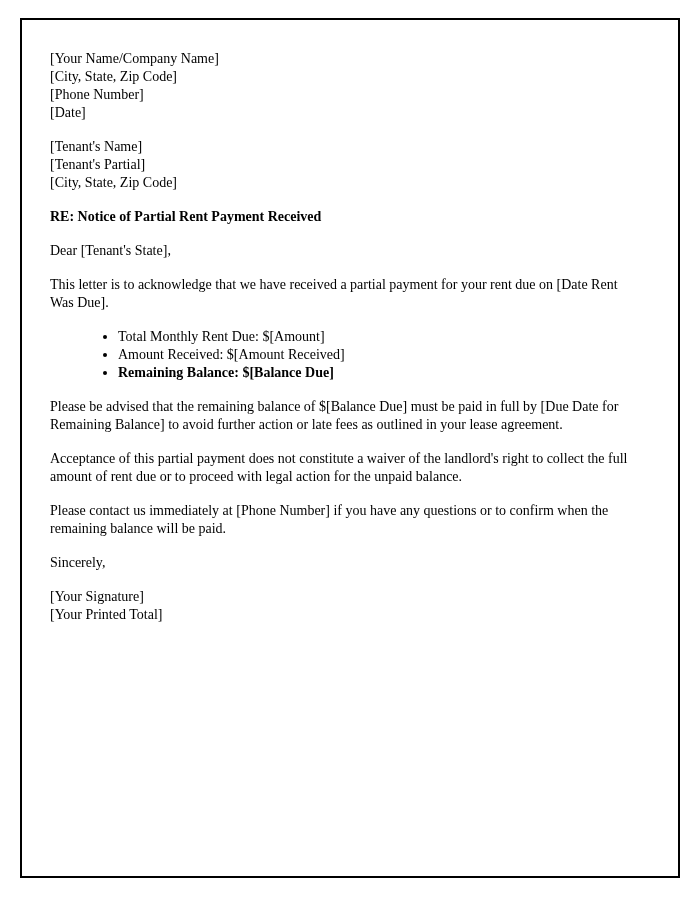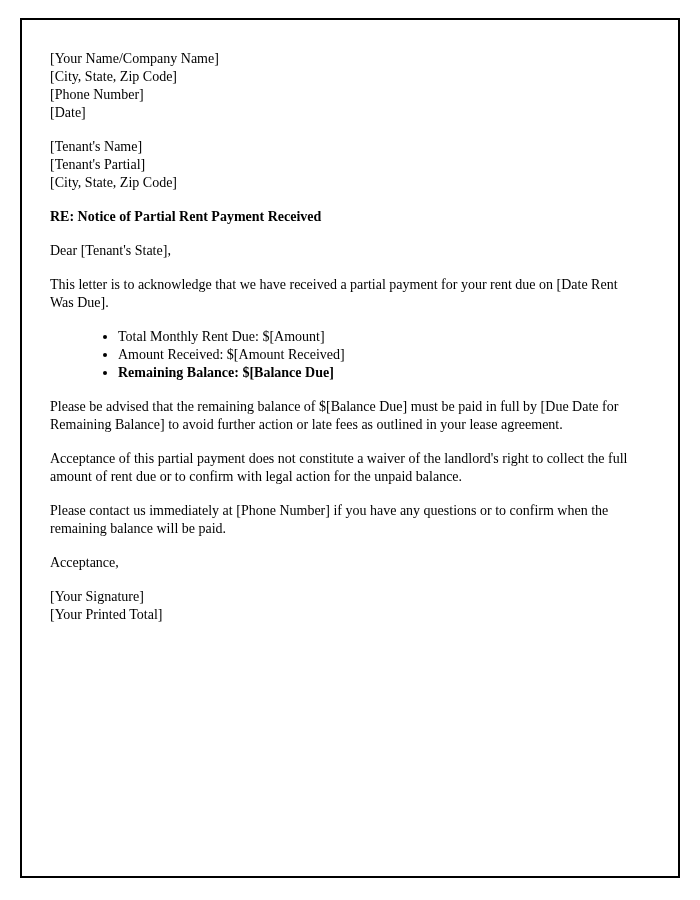--- a/index.html
+++ b/index.html
@@ -80,25 +80,25 @@
 
 
     <ul class="summary-list">
       <li>Total Monthly Rent Due: $[Amount]</li>
       <li>Amount Received: $[Amount Received]</li>
       <li class="bold">Remaining Balance: $[Balance Due]</li>
     </ul>
 
     <p class="para">Please be advised that the remaining balance of $[Balance Due] must be paid in full by [Due Date for Remaining Balance] to avoid further action or late fees as outlined in your lease agreement.</p>
 
-    <p class="para">Acceptance of this partial payment does not constitute a waiver of the landlord's right to collect the full amount of rent due or to confirm with legal action for the unpaid balance.</p>
+    <p class="para">Acceptance of this partial payment does not constitute a waiver of the landlord's right to collect the full amount of rent due or to proceed with legal action for the unpaid balance.</p>
 
     <p class="para">Please contact us immediately at [Phone Number] if you have any questions or to confirm when the remaining balance will be paid.</p>
 
-    <p class="para">Acceptance,</p>
+    <p class="para">Sincerely,</p>
 
     <div class="block">
       <div class="line">[Your Signature]</div>
       <div class="line">[Your Printed Total]</div>
     </div>
 
   </div>
 </div>
 
 </body></html>

